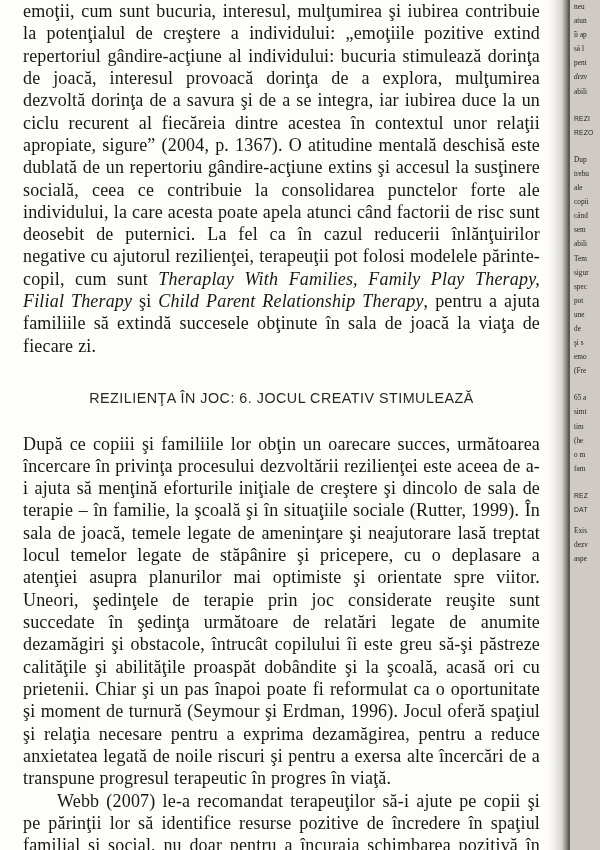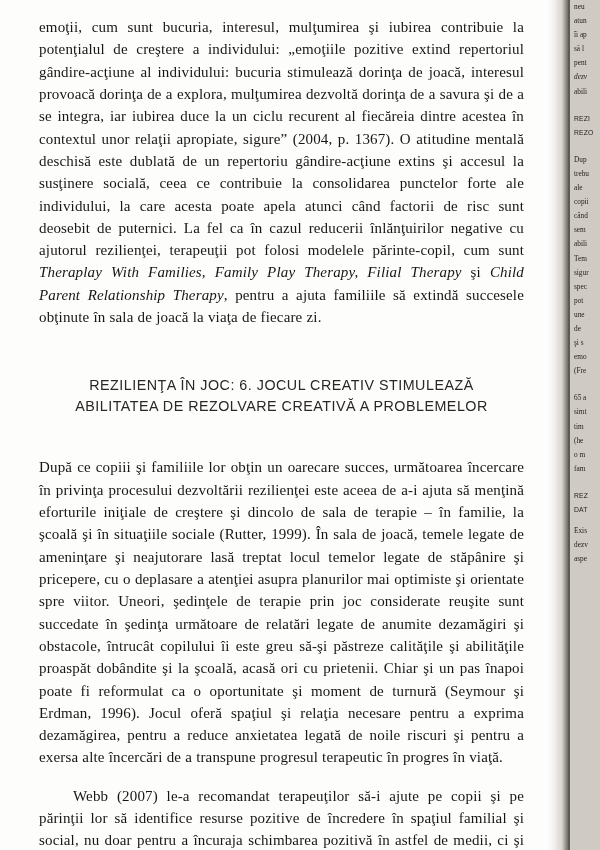--- a/index.html
+++ b/index.html
@@ -27,22 +27,22 @@
   }
 
   #text-column {
     position: absolute;
     left: 23px;
     top: 0px;
     width: 517px;
   }
 
   p.body-par {
-    margin: 16px;
-    font-size: 15px;
+    margin: 0;
+    font-size: 18px;
     line-height: 22.32px;
     text-align: justify;
     text-justify: inter-word;
     color: #181613;
     letter-spacing: 0.01em;
     word-spacing: 0.015em;
     -webkit-font-smoothing: none;
   }
   p.body-par.indent {
     text-indent: 34px;
@@ -124,21 +124,20 @@
 
 <div id="page-main">
 
   <div id="text-column">
 
     <p class="body-par cont">emoţii, cum sunt bucuria, interesul, mulţumirea şi iubirea contribuie la potenţialul de creştere a individului: „emoţiile pozitive extind repertoriul gândire-acţiune al individului: bucuria stimulează dorinţa de joacă, interesul provoacă dorinţa de a explora, mulţumirea dezvoltă dorinţa de a savura şi de a se integra, iar iubirea duce la un ciclu recurent al fiecăreia dintre acestea în contextul unor relaţii apropiate, sigure” (2004, p. 1367). O atitudine mentală deschisă este dublată de un repertoriu gândire-acţiune extins şi accesul la susţinere socială, ceea ce contribuie la consolidarea punctelor forte ale individului, la care acesta poate apela atunci când factorii de risc sunt deosebit de puternici. La fel ca în cazul reducerii înlănţuirilor negative cu ajutorul rezilienţei, terapeuţii pot folosi modelele părinte-copil, cum sunt <span class="ital">Theraplay With Families, Family Play Therapy, Filial Therapy</span> şi <span class="ital">Child Parent Relationship Therapy</span>, pentru a ajuta familiile să extindă succesele obţinute în sala de joacă la viaţa de fiecare zi.</p>
 
     <div class="heading-gap-before"></div>
 
     <div class="section-heading">REZILIENŢA ÎN JOC: 6. JOCUL CREATIV STIMULEAZĂ</div>
-    <div class="section-heading">ABILITATEA DE REZOLVARE CREATIVĂ A PROBLEMELOR</div>
 
     <div class="heading-gap-after"></div>
 
     <p class="body-par cont">După ce copiii şi familiile lor obţin un oarecare succes, următoarea încercare în privinţa procesului dezvoltării rezilienţei este aceea de a-i ajuta să menţină eforturile iniţiale de creştere şi dincolo de sala de terapie – în familie, la şcoală şi în situaţiile sociale (Rutter, 1999). În sala de joacă, temele legate de ameninţare şi neajutorare lasă treptat locul temelor legate de stăpânire şi pricepere, cu o deplasare a atenţiei asupra planurilor mai optimiste şi orientate spre viitor. Uneori, şedinţele de terapie prin joc considerate reuşite sunt succedate în şedinţa următoare de relatări legate de anumite dezamăgiri şi obstacole, întrucât copilului îi este greu să-şi păstreze calităţile şi abilităţile proaspăt dobândite şi la şcoală, acasă ori cu prietenii. Chiar şi un pas înapoi poate fi reformulat ca o oportunitate şi moment de turnură (Seymour şi Erdman, 1996). Jocul oferă spaţiul şi relaţia necesare pentru a exprima dezamăgirea, pentru a reduce anxietatea legată de noile riscuri şi pentru a exersa alte încercări de a transpune progresul terapeutic în progres în viaţă.</p>
 
     <p class="body-par indent">Webb (2007) le-a recomandat terapeuţilor să-i ajute pe copii şi pe părinţii lor să identifice resurse pozitive de încredere în spaţiul familial şi social, nu doar pentru a încuraja schimbarea pozitivă în astfel de medii, ci şi pentru a combate un tipar obişnuit al familiilor deosebit de stresate, acela de a deveni tot mai izolate de sistemele de sprijin. Cu ajutorul înţelegerii sistemice a problemelor, Walsh (2002, 2003) foloseşte o reîncadrare a obstacolelor ca oportunităţi, ajutând la</p>
 
   </div>
 </div>
 

